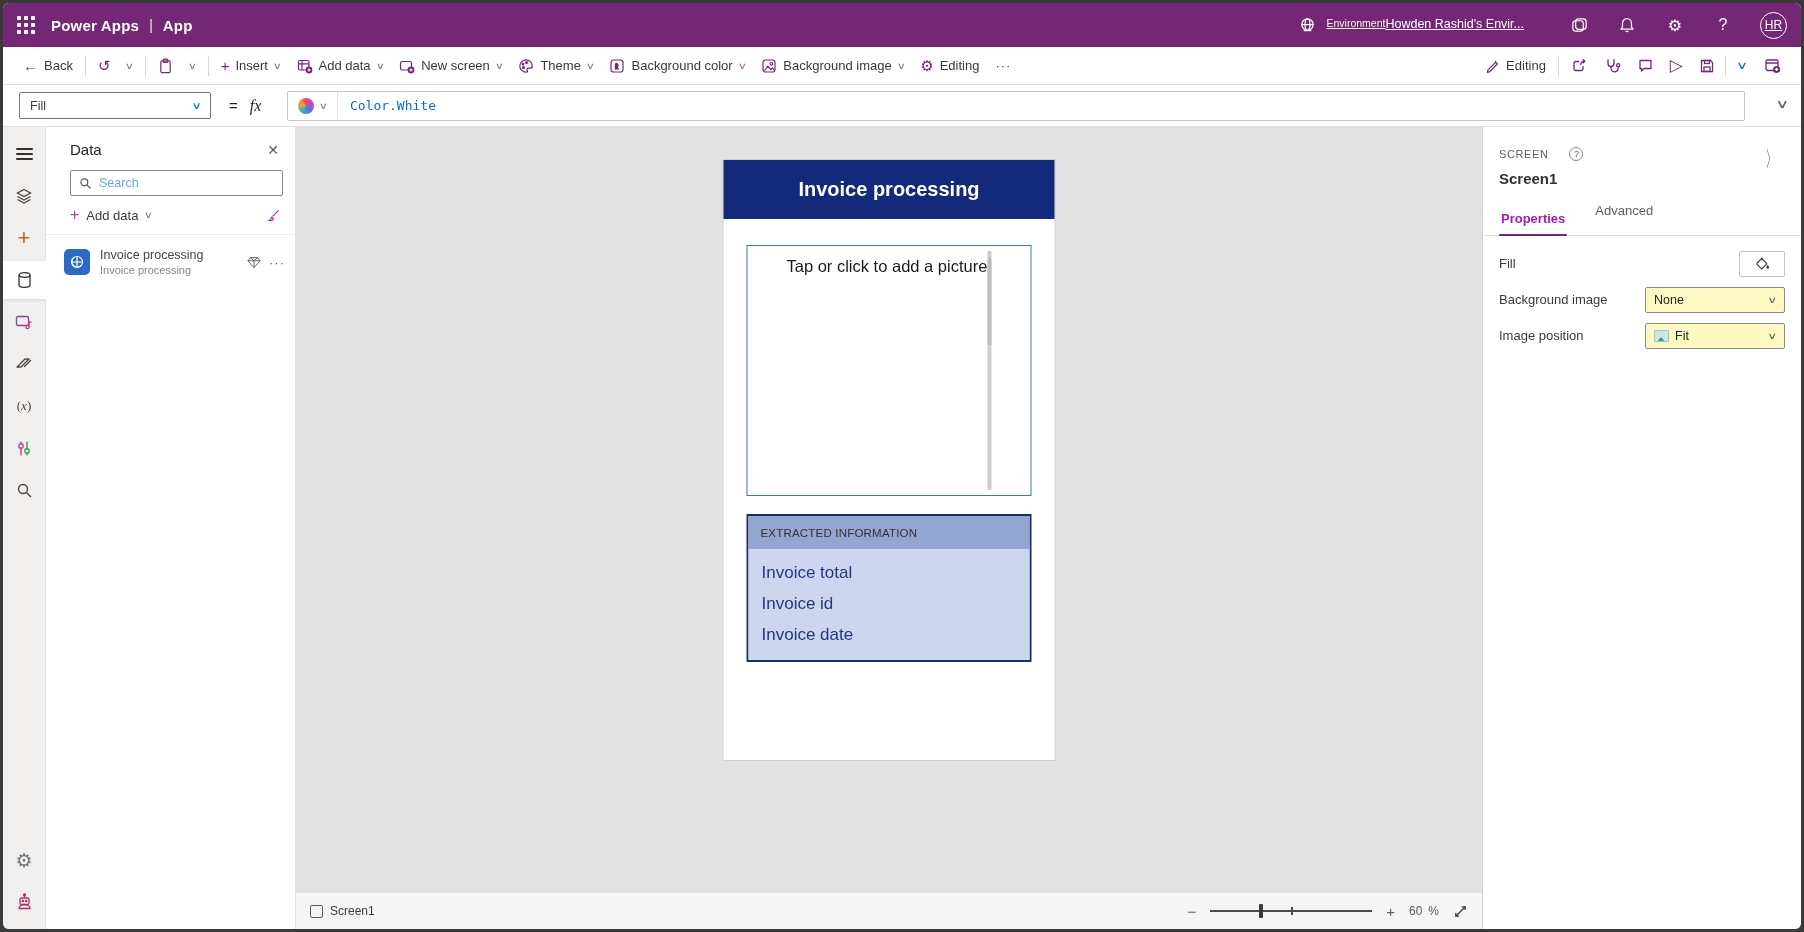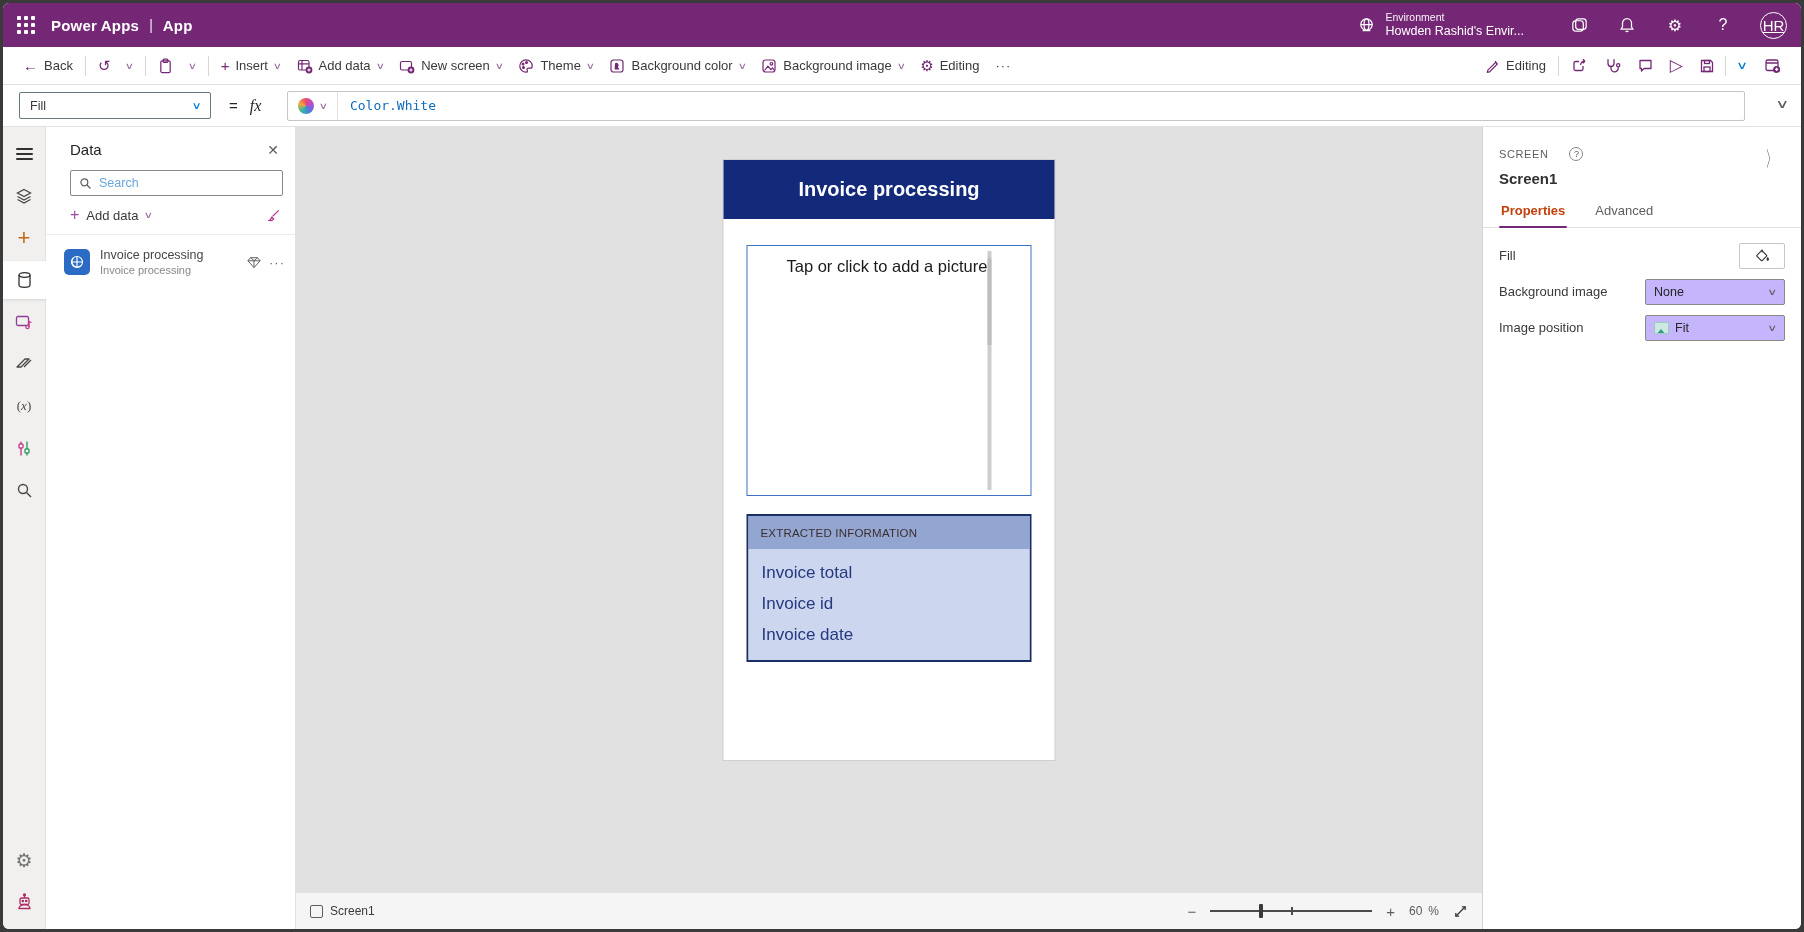--- a/index.html
+++ b/index.html
@@ -10,27 +10,27 @@
 
   
   .topbar { height:44px; background:#742774; color:#fff; display:flex; align-items:center;
     padding:0 14px; flex:0 0 auto; }
   .waffle { width:18px; height:18px; display:grid; grid-template-columns:repeat(3,1fr); gap:3px; margin-right:16px; cursor:pointer; }
   .waffle i { width:3.5px; height:3.5px; background:#fff; border-radius:1px; }
   .brand { font-weight:bold; font-size:15px; letter-spacing:.2px; }
   .brand-sep { margin:0 10px; font-size:14px; opacity:.9; }
   .top-right { margin-left:auto; display:flex; align-items:center; gap:26px; }
   .env { display:flex; align-items:center; gap:9px; margin-right:18px; }
-  .env-txt { display:flex; flex-direction:column; line-height:1.25; }
+  .env-txt { display:flex; line-height:1.25;text-decoration:underline; }
   .env-label { font-size:10.5px; opacity:.95; }
   .env-name { font-size:12.5px; }
   .top-icon { width:22px; height:22px; display:flex; align-items:center; justify-content:center;
     color:#fff; font-size:16px; cursor:pointer; }
   .avatar { width:27px; height:27px; border:1.6px solid #fff; border-radius:50%;
-    display:flex; align-items:center; justify-content:center; font-size:15px; cursor:pointer;text-decoration:underline; }
+    display:flex; align-items:center; justify-content:center; font-size:12px; cursor:pointer;text-decoration:underline; }
 
   
   .toolbar { height:38px; background:#fff; display:flex; align-items:center; padding:0 12px;
     flex:0 0 auto; border-bottom:1px solid #e3e1df; }
   .tb-item { display:flex; align-items:center; gap:6px; padding:0 8px; height:30px;
     font-size:13px; color:#3b3a39; cursor:pointer; border-radius:2px; white-space:nowrap; }
   .tb-item svg, .tb-item .glyph { color:#742774; }
   .glyph { font-size:15px; line-height:1; }
   .chev { font-size:9px; color:#9a6ba0; transform:scaleX(1.4); }
   .tb-div { width:1px; height:20px; background:#d8d6d4; margin:0 4px; }
@@ -134,30 +134,30 @@
   .rightpanel { width:319px; background:#fff; border-left:1px solid #d6d4d2; padding:16px 0 0; position:relative; }
   .rp-collapse { position:absolute; right:22px; top:24px; color:#605e5c; font-size:14px;
     transform:scaleY(1.5); cursor:pointer; }
   .rp-section { display:flex; align-items:center; gap:21px; padding:4px 16px 0; font-size:11px;
     color:#605e5c; letter-spacing:.6px; }
   .rp-help { width:14px; height:14px; border:1px solid #8a8886; border-radius:50%; font-size:9px;
     display:flex; align-items:center; justify-content:center; letter-spacing:0; cursor:pointer; }
   .rp-name { padding:9px 16px 12px; font-size:15px; font-weight:bold; color:#323130; }
   .rp-tabs { display:flex; gap:26px; padding:0 16px; border-bottom:1px solid #e3e1df; }
   .rp-tab { padding:4px 2px 9px; font-size:13px; color:#605e5c; cursor:pointer; position:relative; }
-  .rp-tab.active { color:#c2410c; font-weight:bold; }
+  .rp-tab.active { color:#a21caf; font-weight:bold;margin-top:8px; }
   .rp-tab.active::after { content:""; position:absolute; left:0; right:0; bottom:-1px; height:2.5px;
     background:#742774; border-radius:2px; }
   .rp-rows { padding:14px 16px; display:flex; flex-direction:column; gap:9px; }
   .rp-row { display:flex; align-items:center; height:27px; }
   .rp-label { font-size:13px; color:#3b3a39; }
   .rp-ctrl { margin-left:auto; }
   .fill-btn { width:46px; height:26px; border:1px solid #c8c6c4; border-radius:2px; background:#fff;
     display:flex; align-items:center; justify-content:center; cursor:pointer; }
-  .dd { width:140px; height:26px; border:1px solid #8a8886; border-radius:2px; background:#c4b5fd;
+  .dd { width:140px; height:26px; border:1px solid #8a8886; border-radius:2px; background:#fef9c3;
     display:flex; align-items:center; gap:6px; padding:0 8px; font-size:12.5px; color:#252423; cursor:pointer; }
   .dd .dd-chev { margin-left:auto; color:#605e5c; font-size:9px; transform:scaleX(1.5); }
   .fit-ico { width:15px; height:12px; background:#cde8e2; border:1px solid #9ac9bf; position:relative; overflow:hidden; }
   .fit-ico::after { content:""; position:absolute; left:1px; bottom:-2px; width:0; height:0;
     border-left:5px solid transparent; border-right:5px solid transparent; border-bottom:6px solid #2e9b83; }
 
   svg { display:block; }
 </style>
 </head>
 <body>

